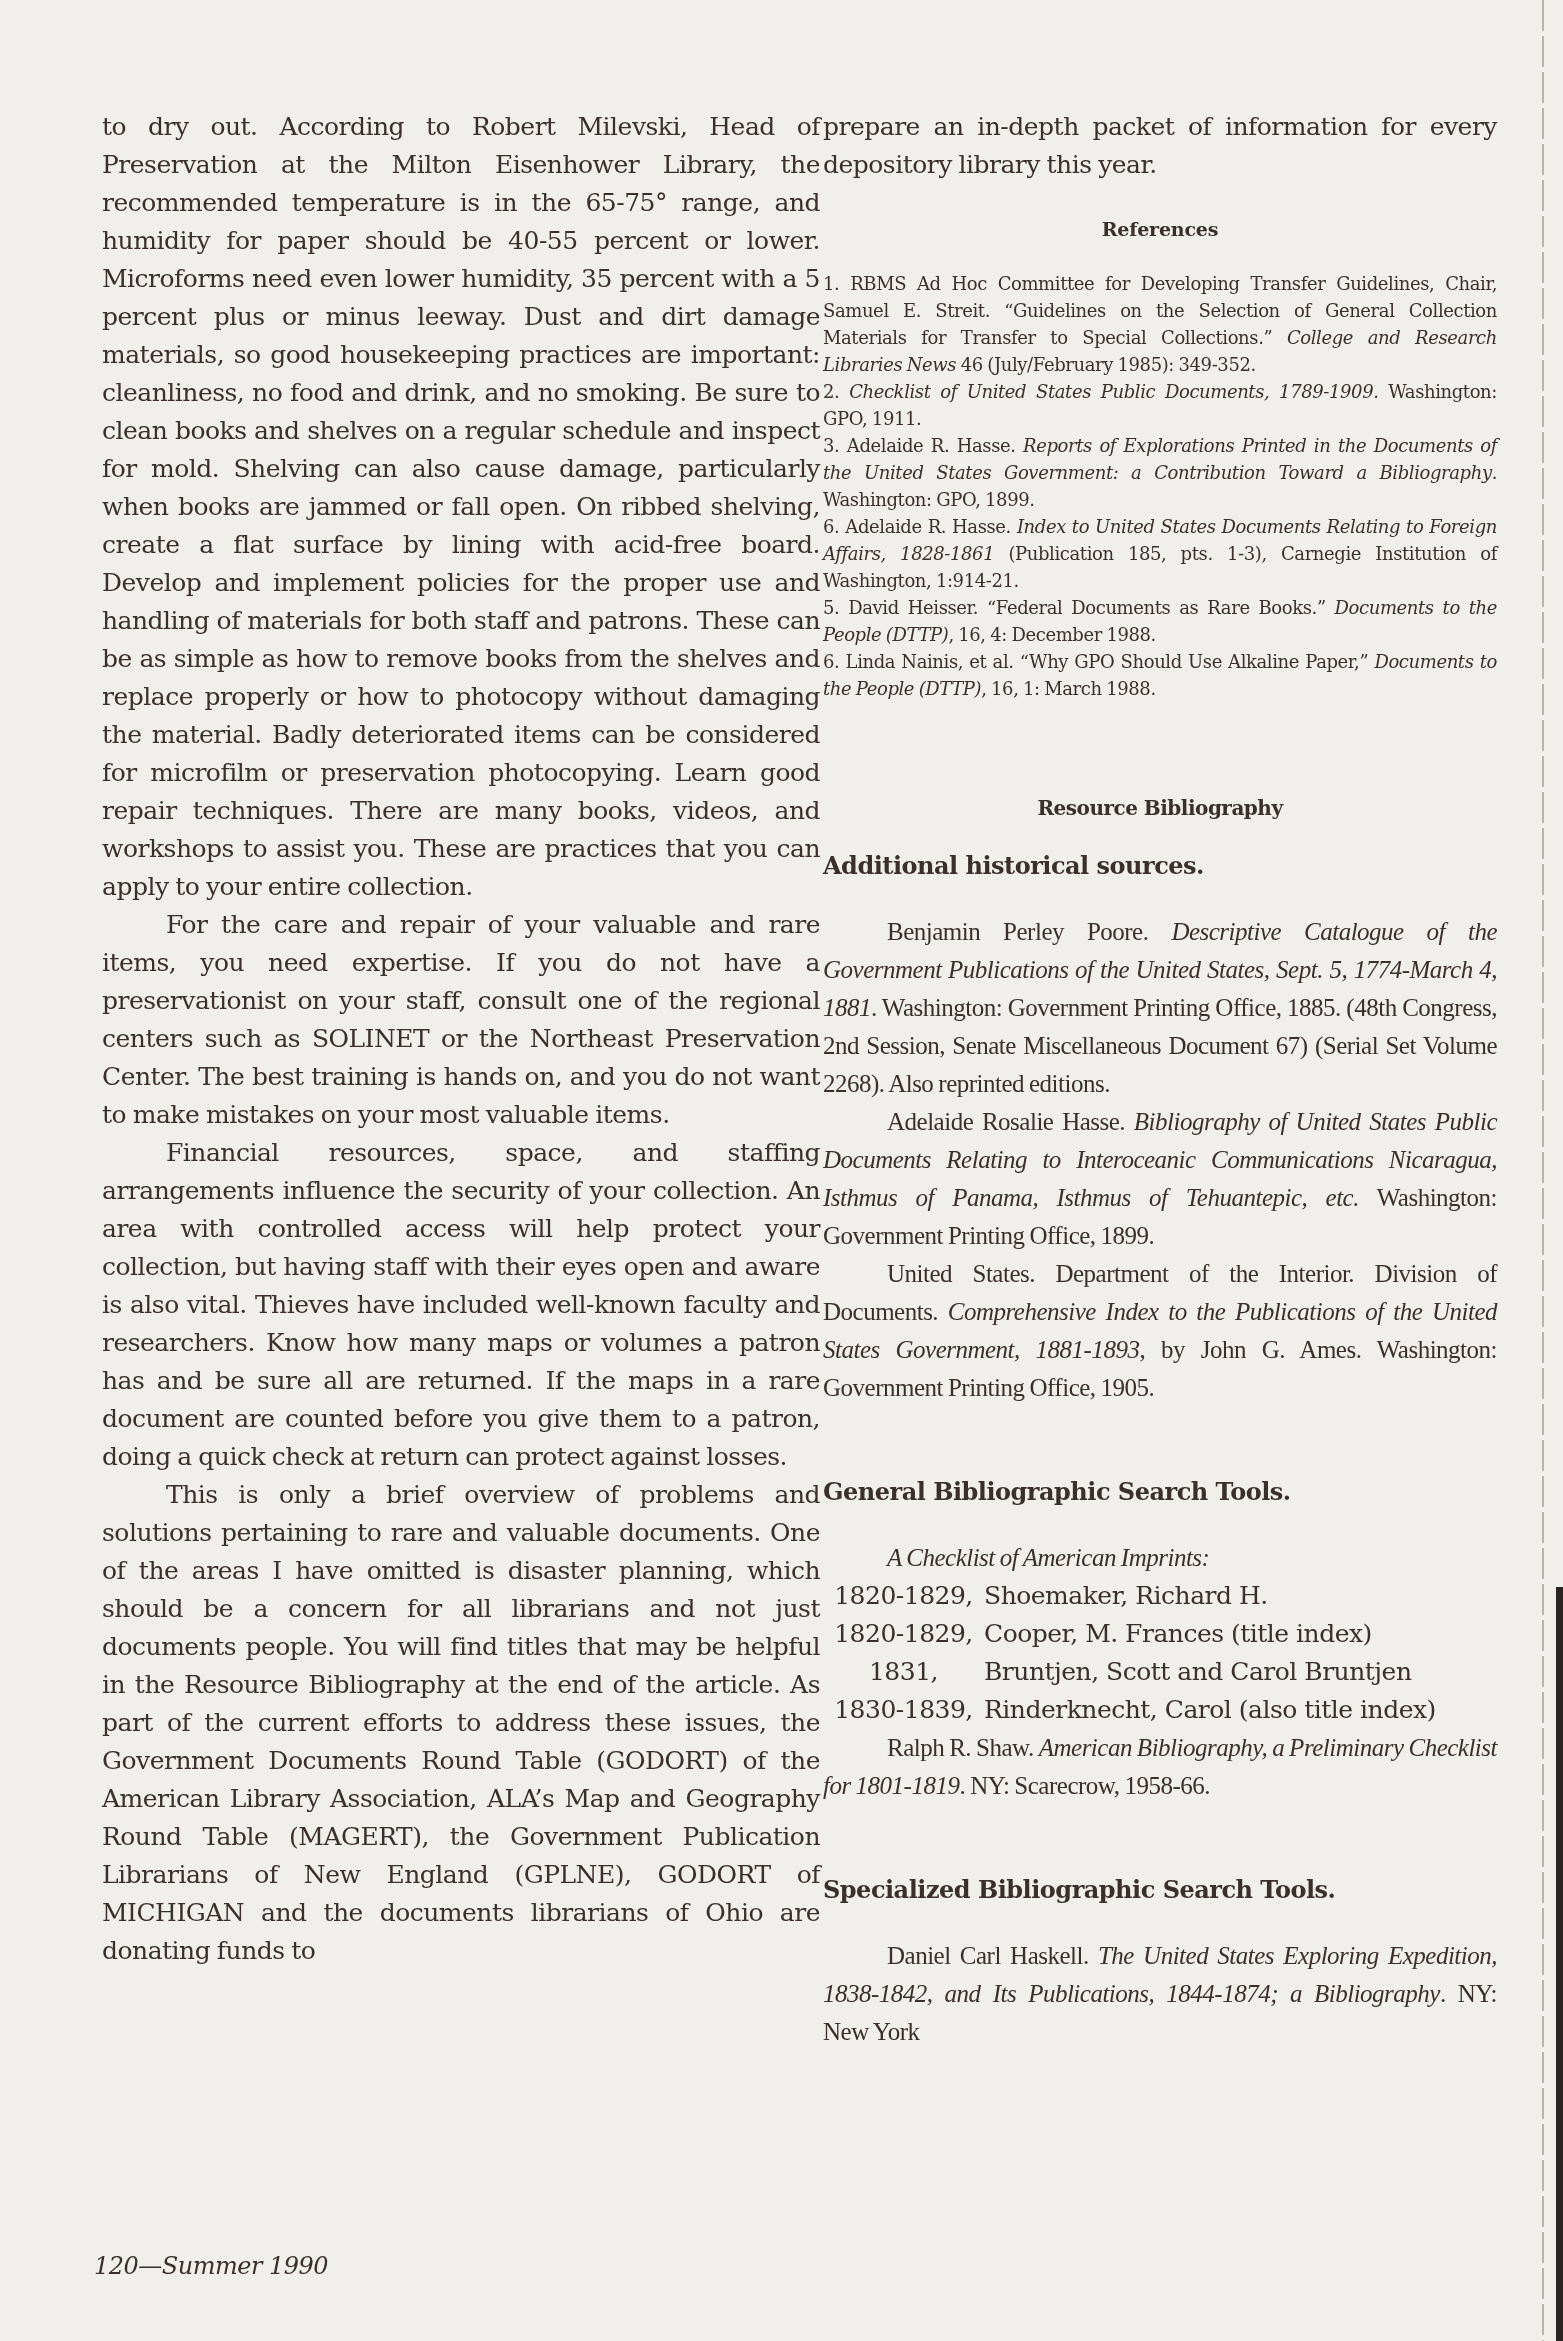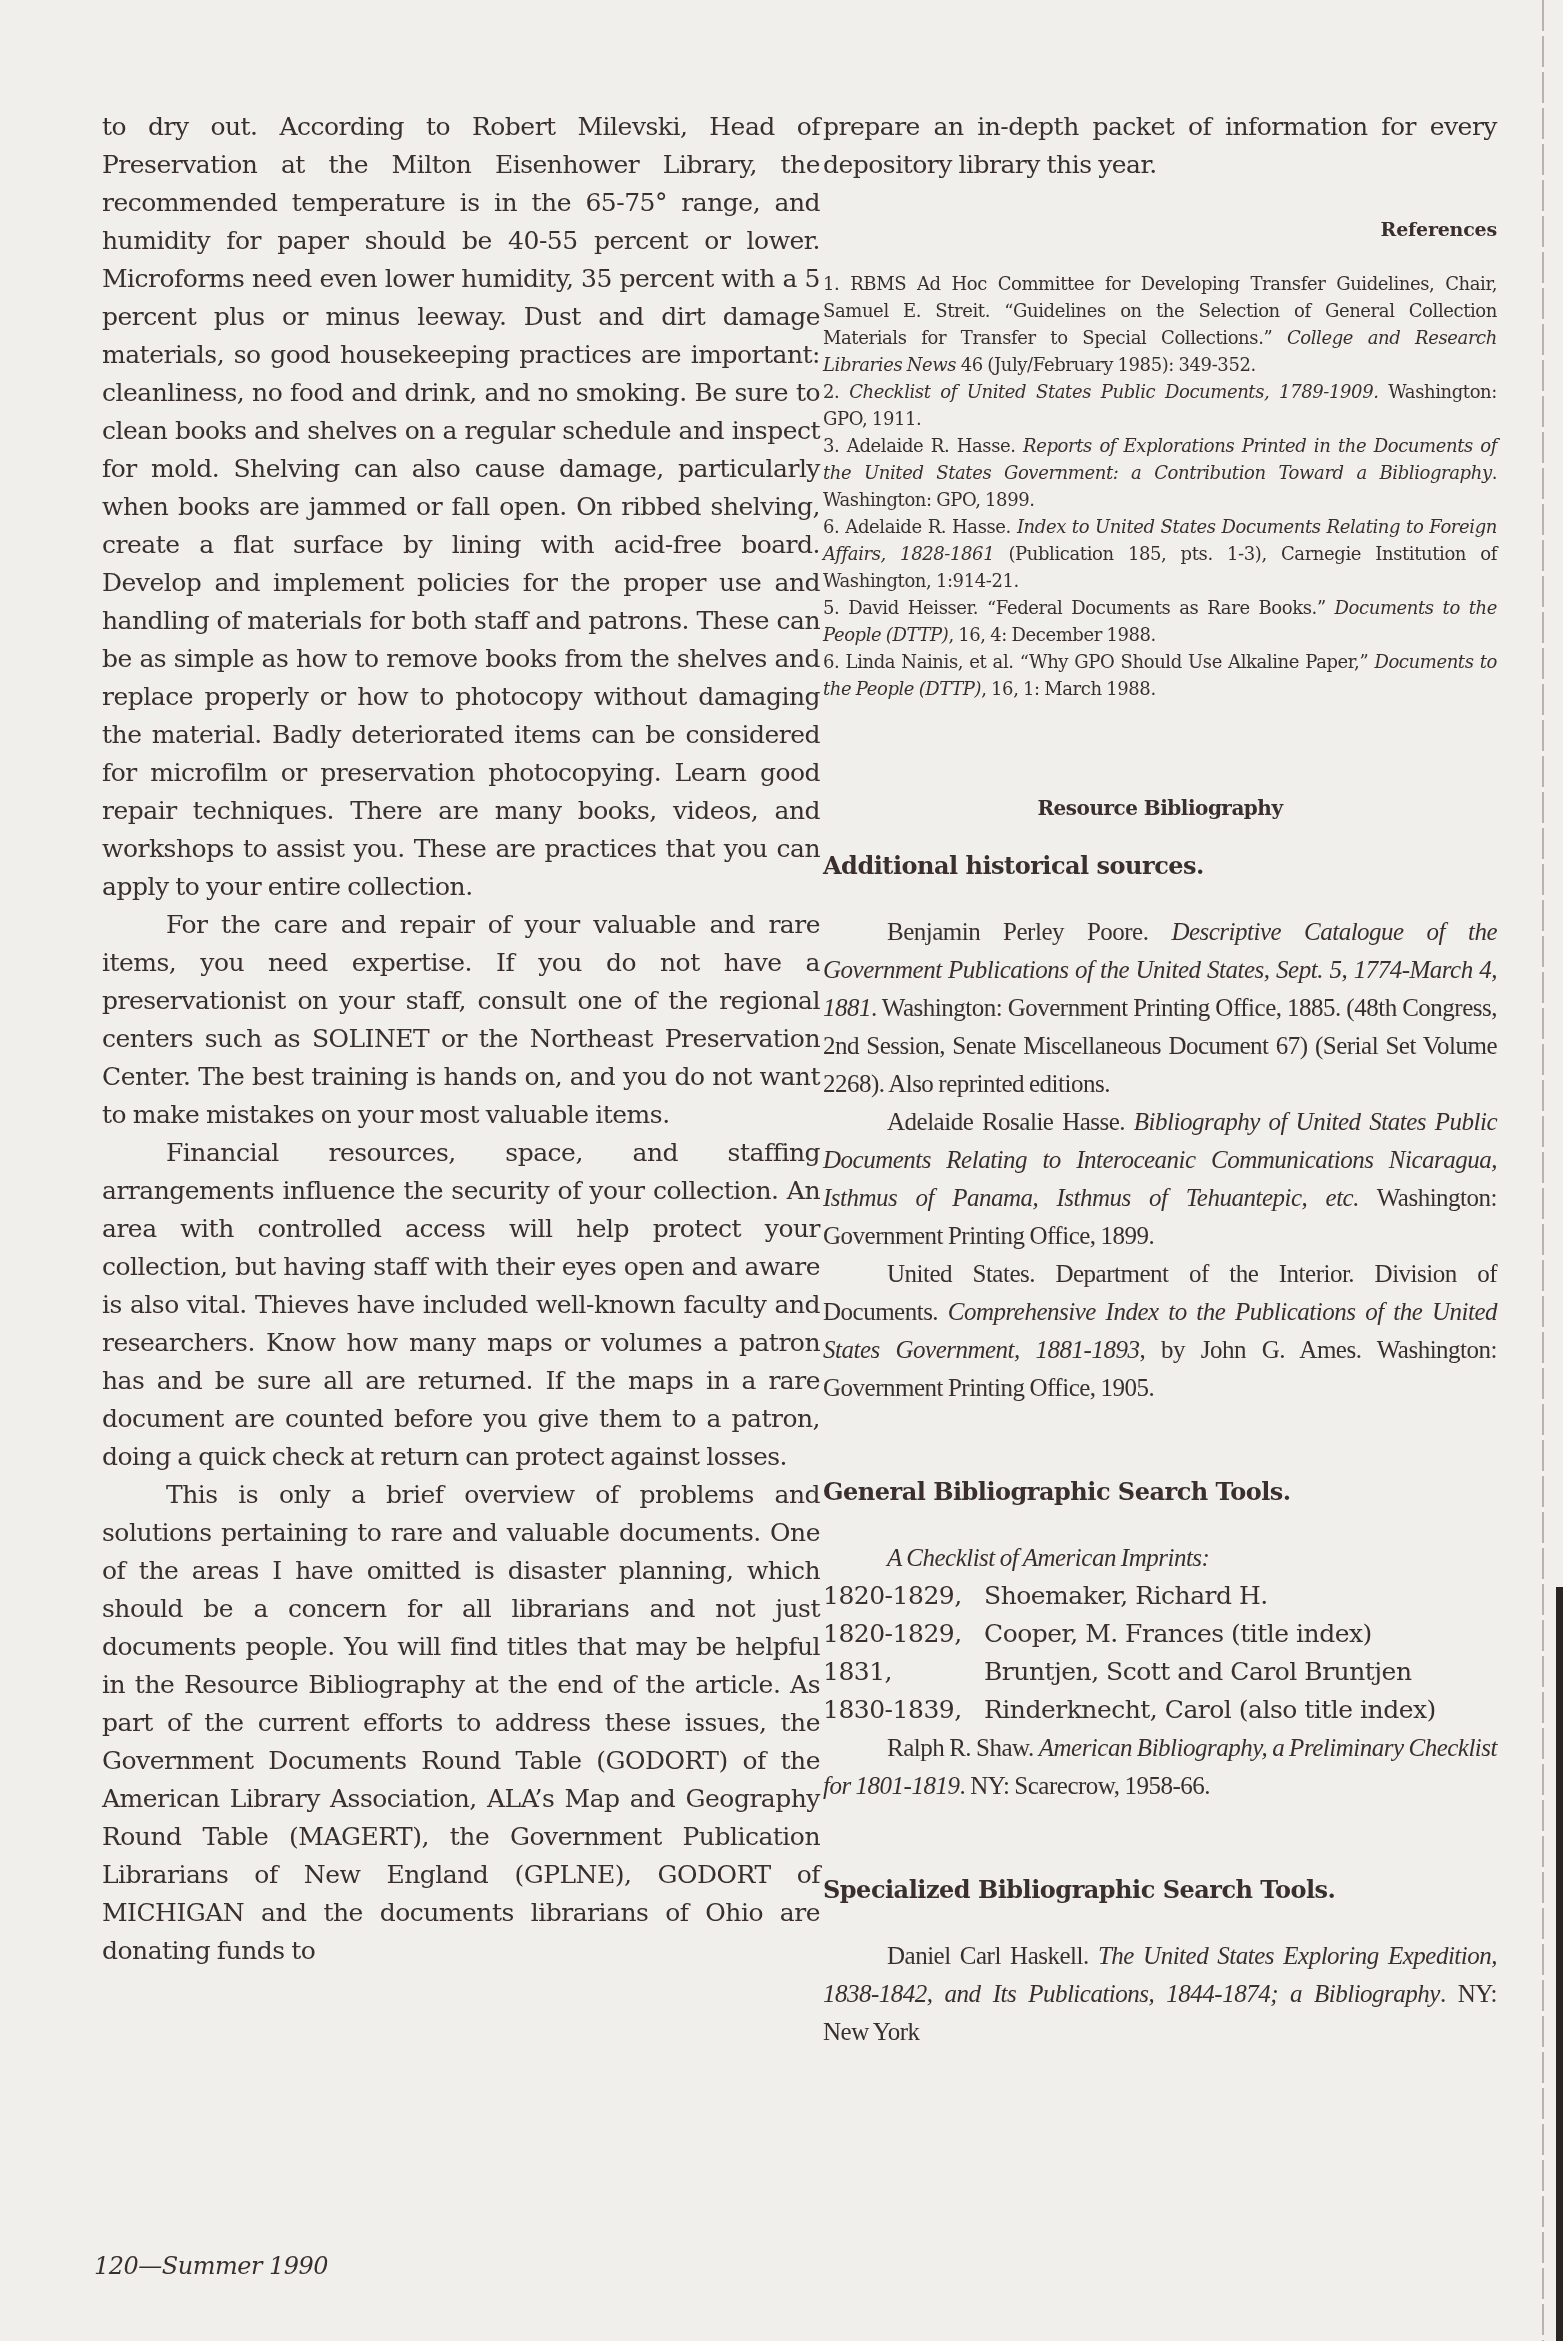--- a/index.html
+++ b/index.html
@@ -21,21 +21,21 @@
   .col-left { left: 102px; width: 718px; }
   .col-right { left: 823px; width: 674px; }
 
   .body-p {
     margin: 0; font-size: 25px; line-height: 38px; text-align: justify;
     letter-spacing: -0.5px; word-spacing: -0.8px;
   }
   .indent { text-indent: 64px; }
 
   .refs-title {
-    text-align: right; font-weight: bold; font-size: 19px;
+    text-align: center; font-weight: bold; font-size: 19px;
     margin: 34px 0 30px 0; letter-spacing: -0.2px;
   }
   .ref-item {
     margin: 0; font-size: 18px; line-height: 27px; text-align: justify;
     letter-spacing: -0.4px; word-spacing: -0.8px;
   }
   .section-title {
     text-align: center; font-weight: bold; font-size: 20px;
     margin: 94px 0 31px 0; letter-spacing: -0.5px;
   }
@@ -45,21 +45,21 @@
   .sub-title.gap { margin-top: 70px; }
   .bib-p {
     margin: 0; font-size: 25px; line-height: 38px; text-align: justify;
     letter-spacing: -0.5px; word-spacing: -0.8px; font-family: Liberation Serif, serif;
   }
   .bib-p.indent { text-indent: 64px; }
   .imprint-list { margin: 0; padding: 0; list-style: none; }
   .imprint-row {
     display: flex; font-size: 25px; line-height: 38px; letter-spacing: -0.5px;
   }
-  .imprint-years { width: 161px; flex: none; }
+  .imprint-years { width: 161px; flex: none; text-align: center; }
   .footer {
     position: absolute; left: 94px; top: 2252px; font-size: 24px;
     letter-spacing: -0.5px;
     font-style: italic;
   }
   i { font-style: italic; }
 </style>
 </head>
 <body>
 

